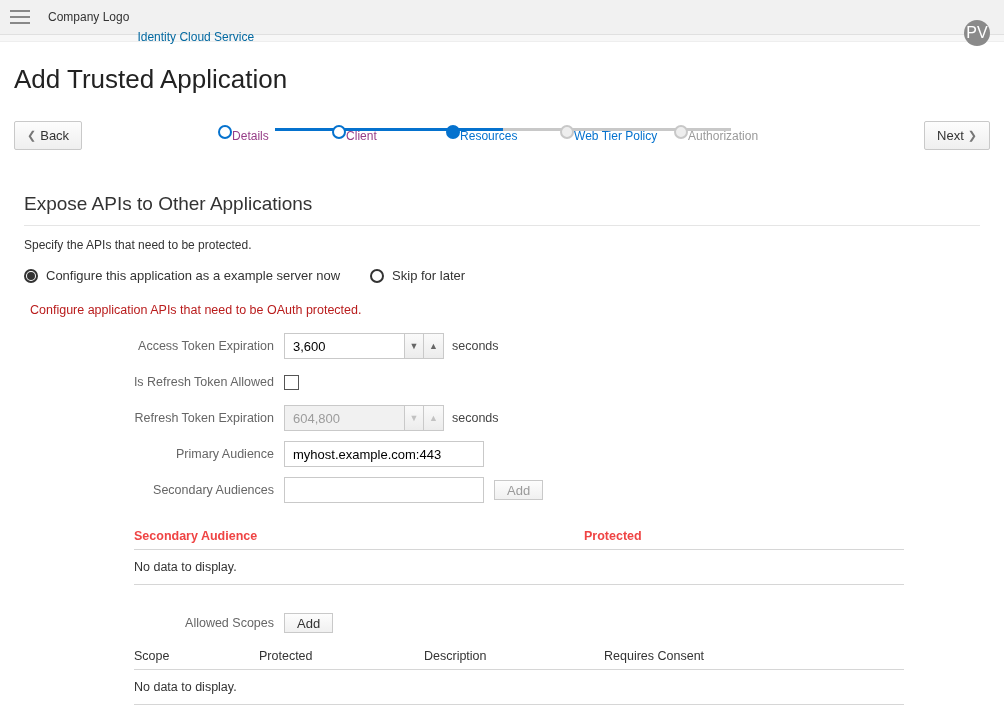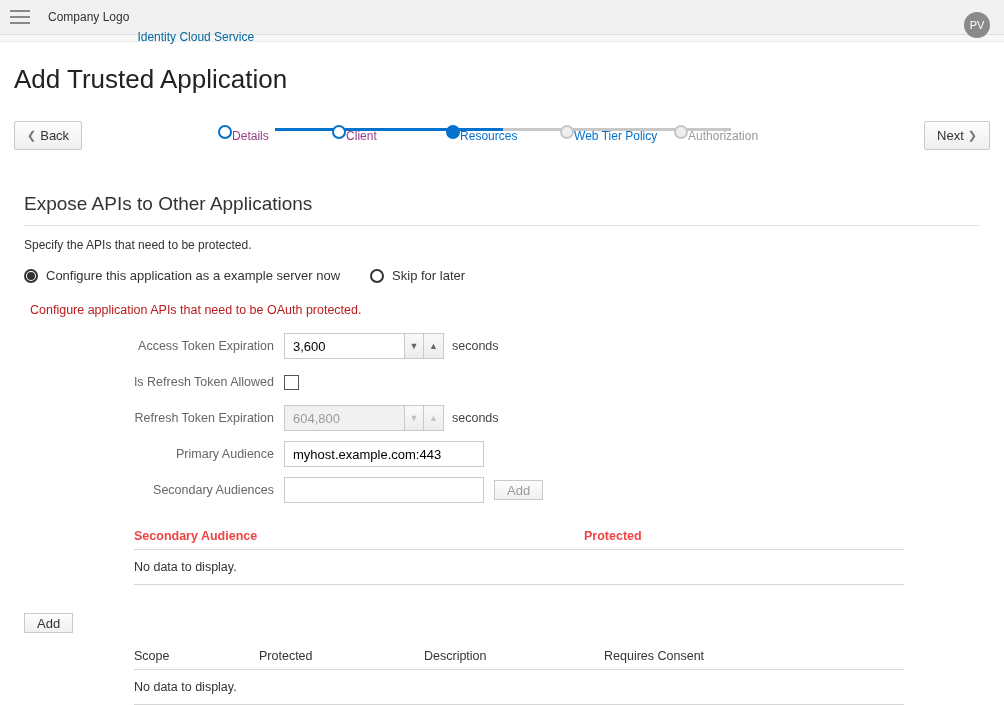--- a/index.html
+++ b/index.html
@@ -1,21 +1,21 @@
 <!DOCTYPE html>
 <html><head>
 <meta charset="utf-8">
 <style>
   html,body{margin:0;padding:0;font-family:"Segoe UI","Helvetica Neue",Arial,sans-serif;font-size:13px;color:#333;background:#fff;}
   .topbar{height:34px;background:#f1f1f1;border-bottom:1px solid #e0e0e0;display:flex;align-items:center;padding:0 10px;position:relative;}
   .hamburger{width:20px;height:14px;display:flex;flex-direction:column;justify-content:space-between;cursor:pointer;margin-right:18px;}
   .hamburger span{display:block;height:2px;background:#888;}
   .company{color:#333;font-size:12px;margin-right:8px;}
   .service{color:#0369a1;font-size:12px;margin-top:40px;}
-  .avatar{position:absolute;right:14px;top:12px;width:26px;height:26px;border-radius:50%;background:#8a8a8a;color:#fff;font-size:11px;display:flex;align-items:center;justify-content:center;}
+  .avatar{position:absolute;right:14px;top:20px;width:26px;height:26px;border-radius:50%;background:#8a8a8a;color:#fff;font-size:16px;display:flex;align-items:center;justify-content:center;}
   .sep-bar{height:6px;background:#f7f7f7;border-bottom:1px solid #eee;}
   .page{padding:12px 14px 30px 14px;}
   h1.page-title{font-weight:400;font-size:26px;margin:10px 0 26px 0;color:#222;}
   .wizard-row{display:flex;align-items:flex-start;justify-content:space-between;margin-bottom:24px;}
   .nav-btn{background:linear-gradient(#fdfdfd,#efefef);border:1px solid #c9c9c9;border-radius:2px;padding:6px 12px;font-size:13px;color:#333;cursor:pointer;display:flex;align-items:center;gap:4px;}
   .train{flex:1;display:flex;justify-content:center;align-items:flex-start;position:relative;height:48px;}
   .steps{display:flex;align-items:flex-start;}
   .step{width:114px;display:flex;flex-direction:row;align-items:center;position:relative;}
   .step .dot{width:14px;height:14px;border-radius:50%;box-sizing:border-box;background:#fff;border:2px solid #0572ce;z-index:2;}
   .step.current .dot{background:#0572ce;border-color:#0572ce;}
@@ -170,20 +170,21 @@
 
     <div class="tbl">
       <div class="tbl-head">
         <div style="width:450px;">Secondary Audience</div>
         <div>Protected</div>
       </div>
       <div class="tbl-empty">No data to display.</div>
     </div>
 
     <div class="scopes-row">
+      <div class="form-label">Allowed Scopes</div>
       <button class="add-btn enabled" style="margin-left:0;">Add</button>
     </div>
 
     <div class="tbl2">
       <div class="tbl2-head">
         <div style="width:125px;">Scope</div>
         <div style="width:165px;">Protected</div>
         <div style="width:180px;">Description</div>
         <div>Requires Consent</div>
       </div>

